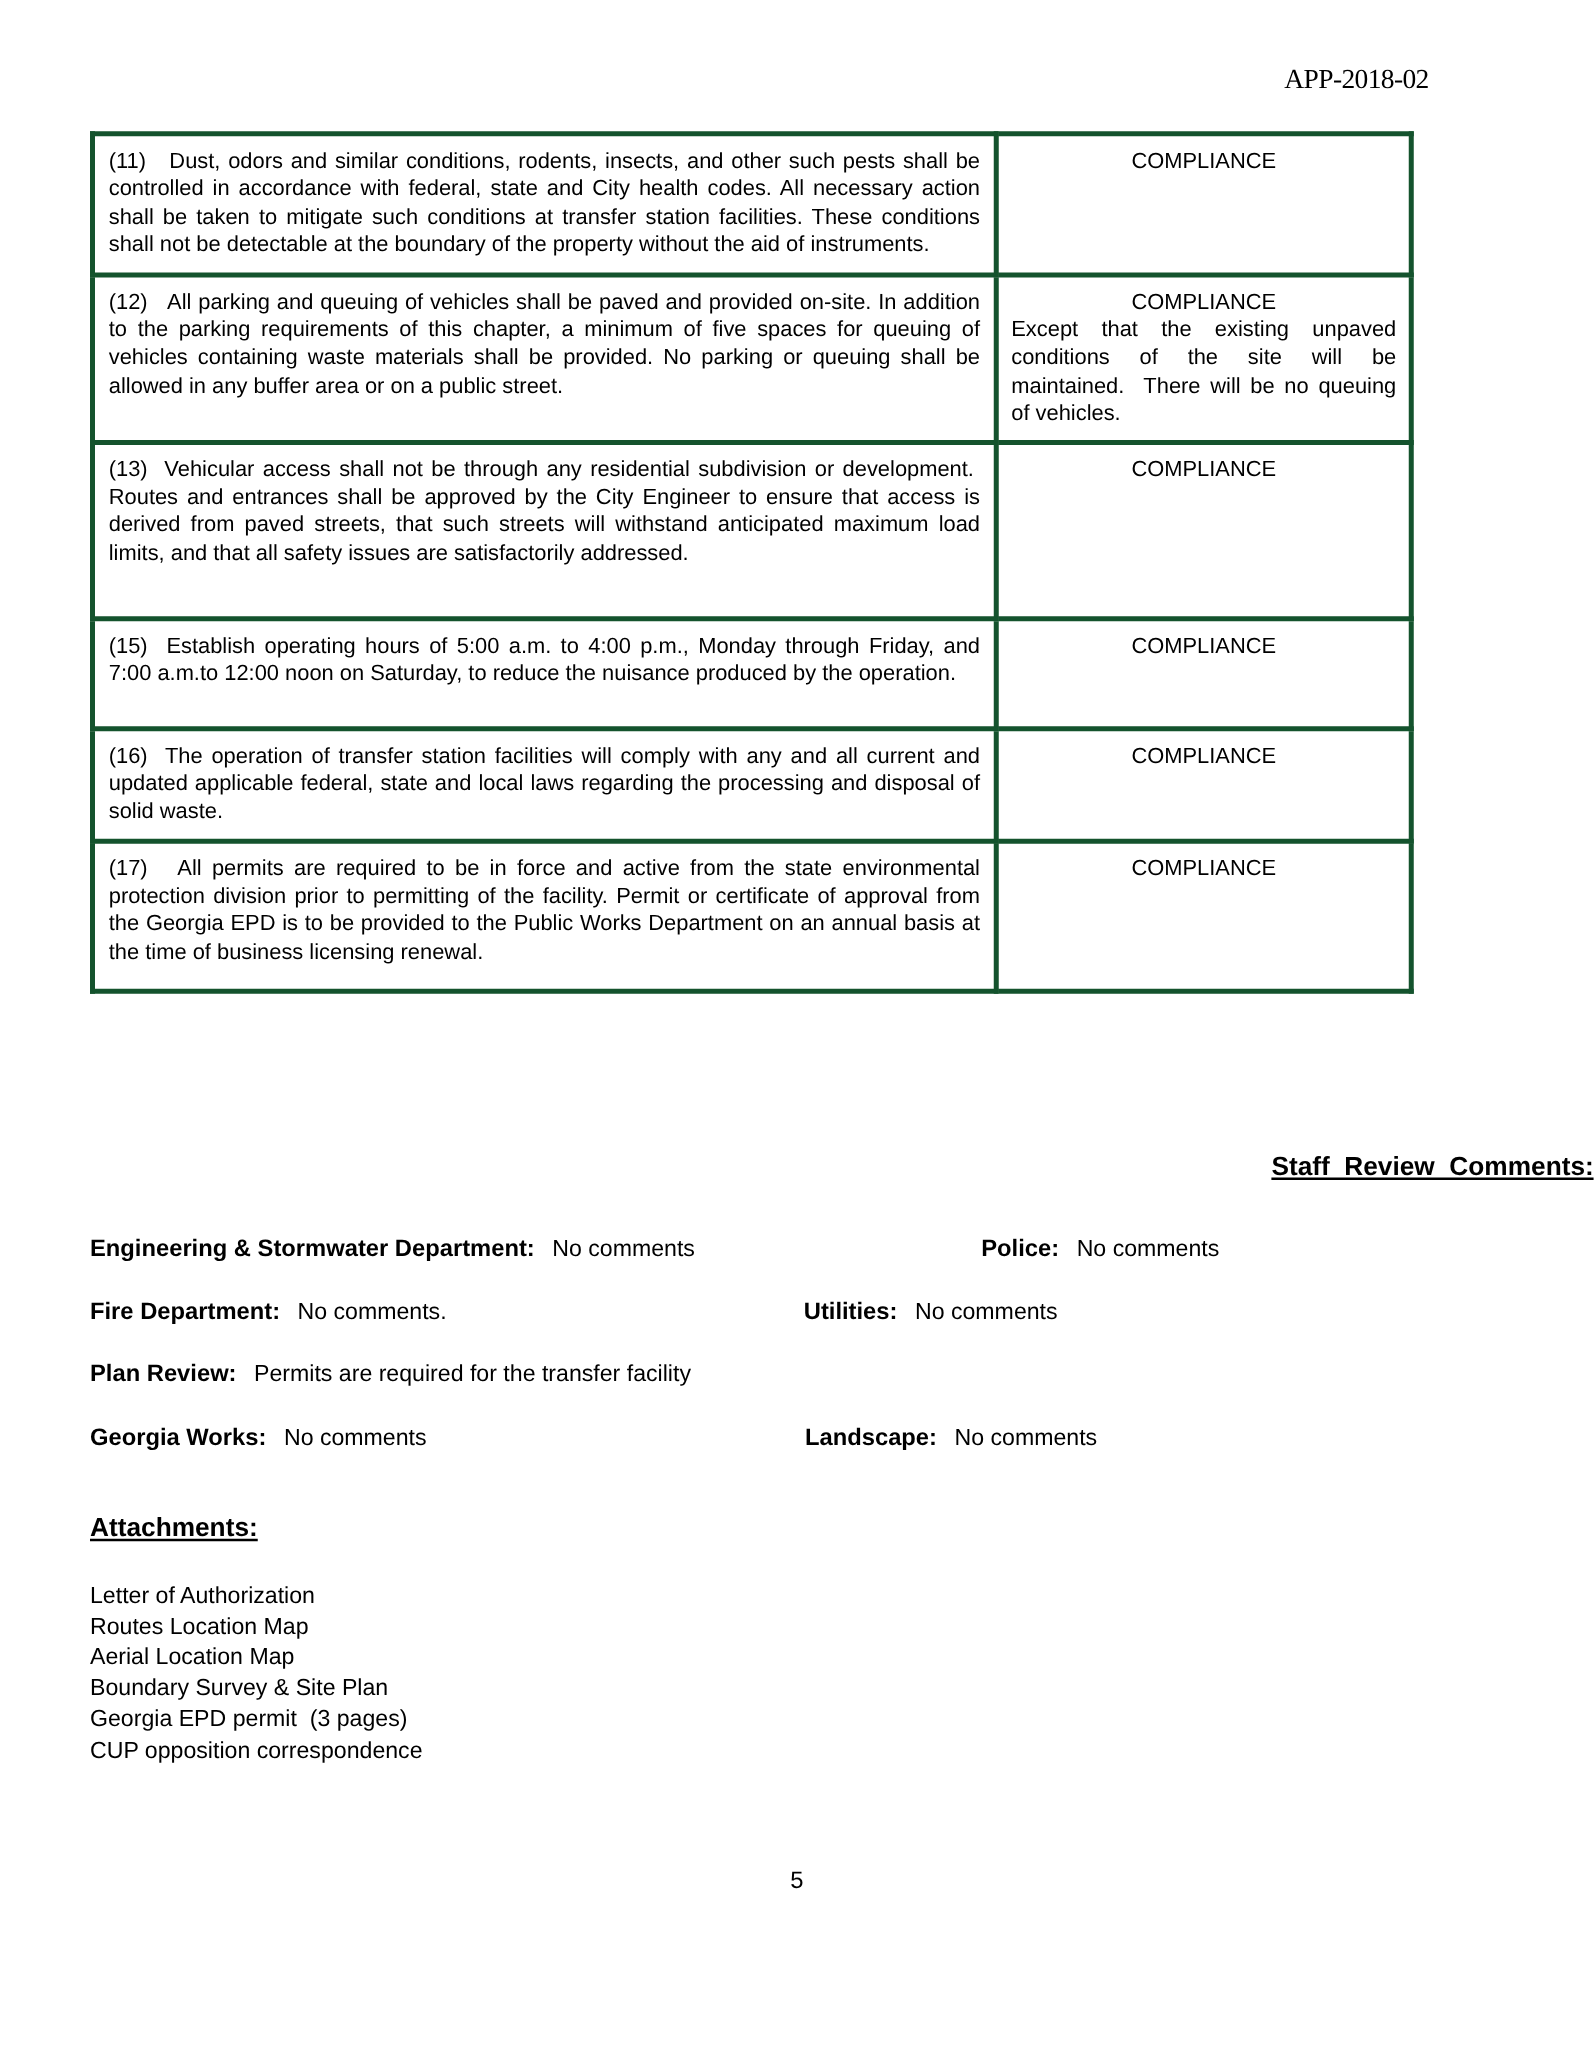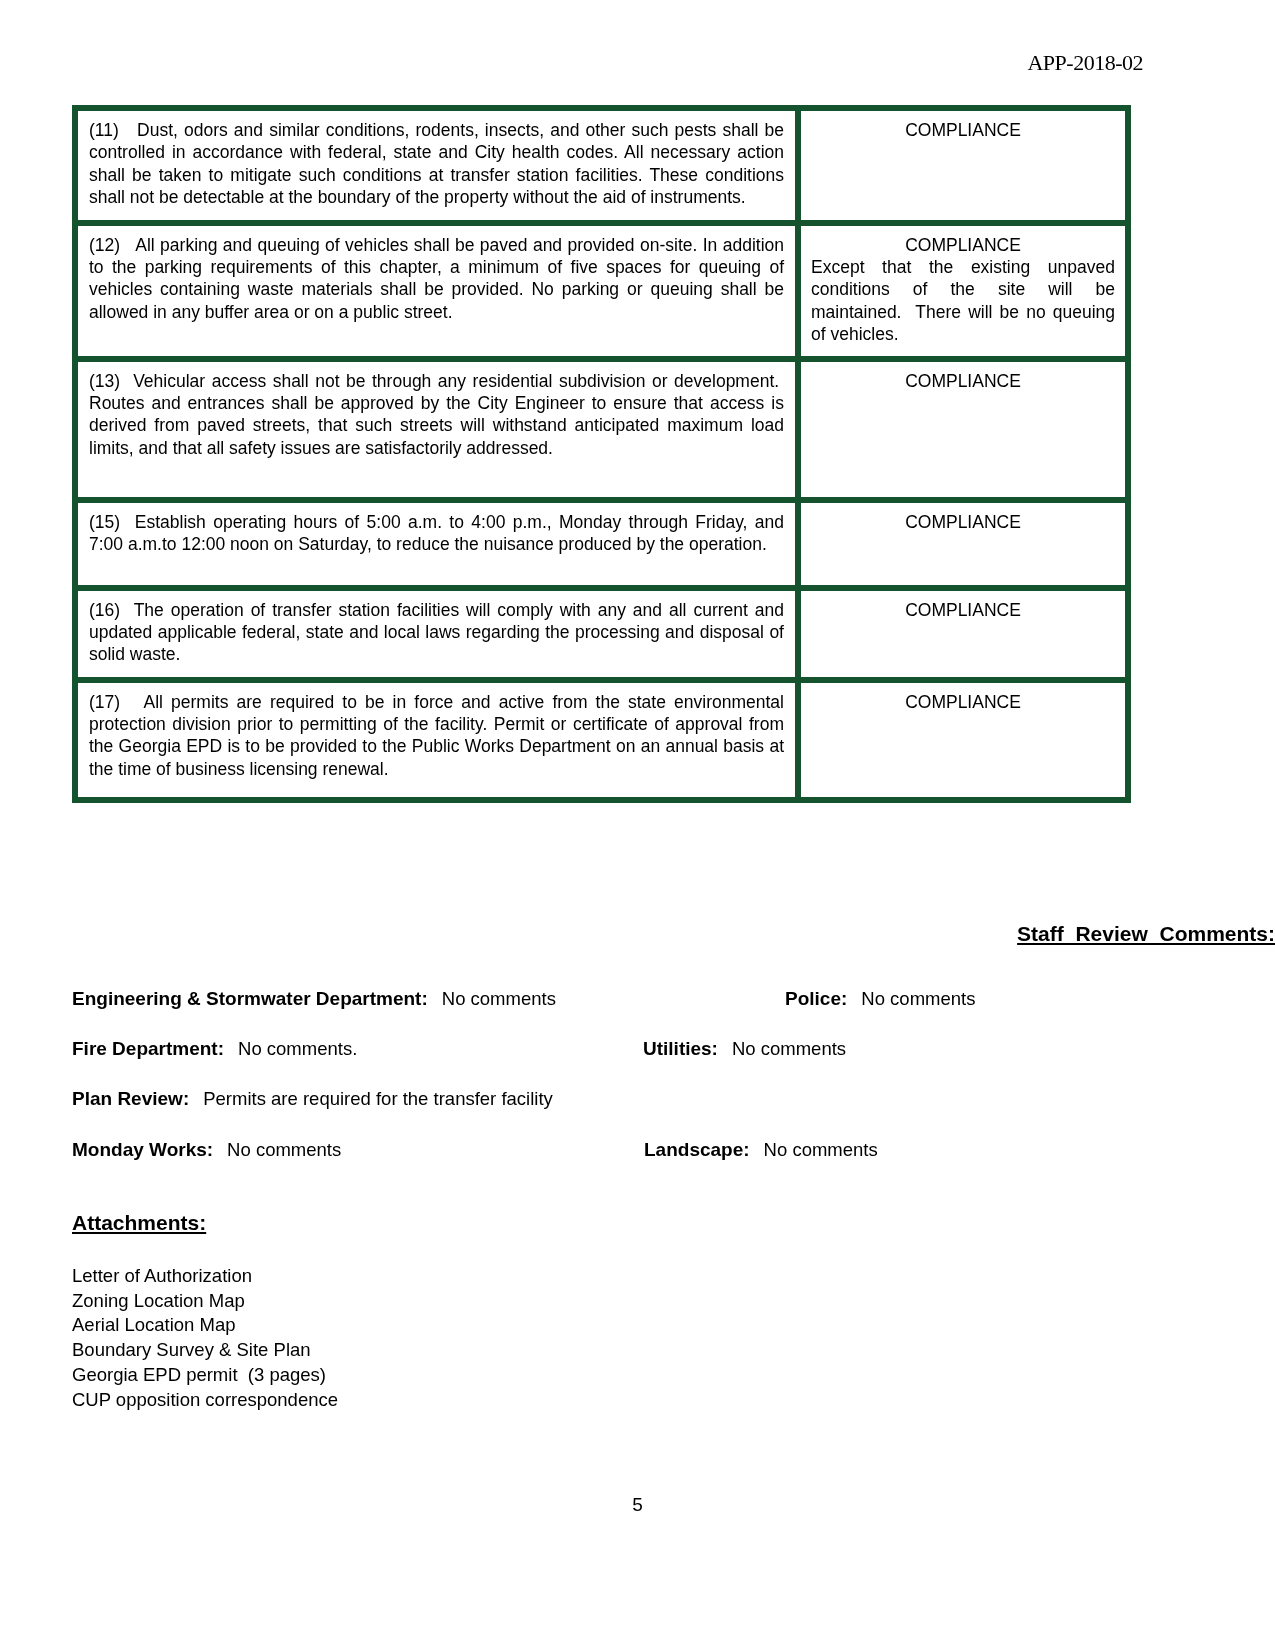--- a/index.html
+++ b/index.html
@@ -18,21 +18,21 @@
     font-size: 22px; letter-spacing: -0.5px;
   }
 
   table.compliance-table {
     position: absolute; top: 105px; left: 72px;
     width: 1059px;
     border-collapse: collapse;
     table-layout: fixed;
   }
   table.compliance-table td {
-    border: 6px solid #14532d;
+    border: 4px solid #14532d;
     vertical-align: top;
     font-size: 17.5px;
     line-height: 1.28;
   }
   td.req {
     width: 723px;
     padding: 8px 11px 11px 11px;
     text-align: justify;
   }
   td.status {
@@ -150,31 +150,31 @@
     <span class="right-group">
       <span class="lbl">Police:</span><span class="val">No comments</span>
     </span>
   </div>
 
   <div class="comment-row row3">
     <span class="lbl">Plan Review:</span><span class="val">Permits are required for the transfer facility</span>
   </div>
 
   <div class="comment-row row4">
-    <span class="lbl">Monday Works:</span><span class="val">No comments</span>
+    <span class="lbl">Georgia Works:</span><span class="val">No comments</span>
     <span class="right-group">
       <span class="lbl">Landscape:</span><span class="val">No comments</span>
     </span>
   </div>
 
   <div class="attachments-title">Attachments:</div>
 
   <div class="attachments-list">
     <div>Letter of Authorization</div>
-    <div>Zoning Location Map</div>
+    <div>Routes Location Map</div>
     <div>Aerial Location Map</div>
     <div>Boundary Survey &amp; Site Plan</div>
     <div>Georgia EPD permit&nbsp; (3 pages)</div>
     <div>CUP opposition correspondence</div>
   </div>
 
   <div class="page-number">5</div>
 
 </div>
 

